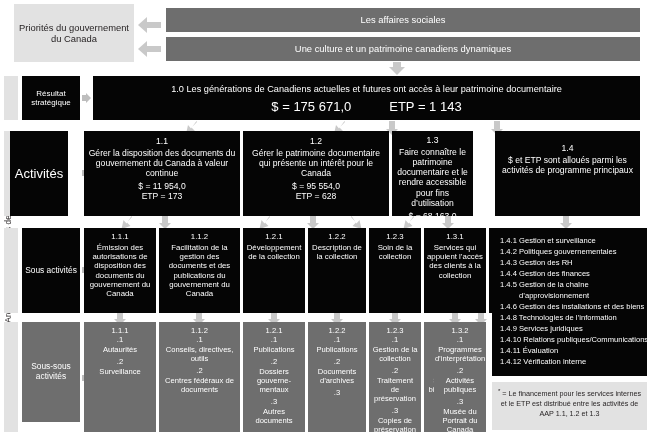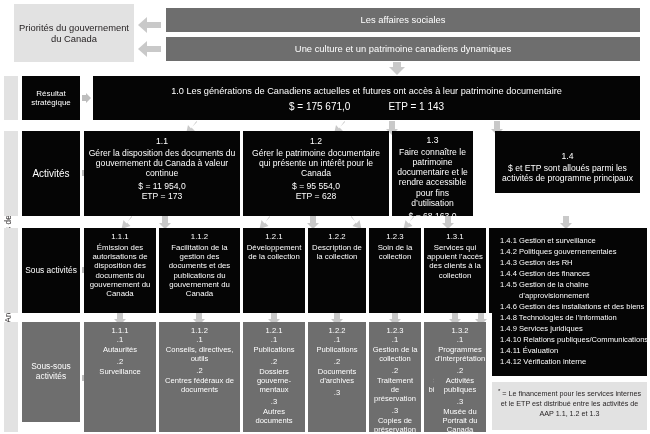--- a/index.html
+++ b/index.html
@@ -93,21 +93,21 @@
   </div>
 
   <div class="arrow" style="left:81px;top:92px;">
     <svg width="11" height="12" viewBox="0 0 11 12">
         <path d="M1 3 H5 V1 L10 6 L5 11 V9 H1 Z" fill="#bdbdbd"></path>
       </svg>
   </div>
 
   <div class="box blk" style="left:93px;top:76px;width:547px;height:44px;flex-direction:column;">
     <div class="txt" style="font-size:9.2px;">1.0 Les générations de Canadiens actuelles et futures ont accès à leur patrimoine documentaire</div>
-    <div style="display:flex;gap:38px;font-size:10px;margin-top:3px;">
+    <div style="display:flex;gap:38px;font-size:13px;margin-top:3px;">
       <span>$ = 175 671,0</span>
       <span>ETP = 1 143</span>
     </div>
   </div>
 
   <div class="arrow" style="left:182px;top:120px;">
     <svg width="18" height="16" viewBox="0 0 18 16">
         <path d="M15 2 L9.5 7.5 L13 11 L4 14 L6 5 L9 8.5 L14.5 1 Z" fill="#c9c9c9"></path>
       </svg>
   </div>
@@ -122,21 +122,21 @@
       </svg>
   </div>
   <div class="arrow" style="left:490px;top:120px;">
     <svg width="14" height="16" viewBox="0 0 14 16">
         <path d="M4 1 H10 V9 H13 L7 15 L1 9 H4 Z" fill="#c9c9c9"></path>
       </svg>
   </div>
 
   <div class="box lgt" style="left:4px;top:131px;width:14px;height:85px;background:#e2e2e2;"></div>
 
-  <div class="box blk txt" style="left:22px;top:131px;width:58px;height:85px;font-size:10px;">
+  <div class="box blk txt" style="left:10px;top:131px;width:58px;height:85px;font-size:13px;">
     <span>Activités</span>
   </div>
 
   <div class="arrow" style="left:81px;top:167px;">
     <svg width="11" height="12" viewBox="0 0 11 12">
         <path d="M1 3 H5 V1 L10 6 L5 11 V9 H1 Z" fill="#bdbdbd"></path>
       </svg>
   </div>
 
   <div class="box blk" style="left:84px;top:131px;width:156px;height:85px;flex-direction:column;justify-content:flex-start;padding-top:5px;">
@@ -153,21 +153,21 @@
     <div style="font-size:8.6px;">ETP = 628</div>
   </div>
 
   <div class="box blk" style="left:392px;top:131px;width:81px;height:85px;flex-direction:column;justify-content:flex-start;padding-top:4px;">
     <div style="font-size:8.6px;">1.3</div>
     <div class="txt" style="font-size:8.6px;">Faire connaître le patrimoine documentaire et le rendre accessible pour fins d’utilisation</div>
     <div style="font-size:8.6px;margin-top:1px;">$ = 68 163,0</div>
     <div style="font-size:8.6px;">ETP = 342</div>
   </div>
 
-  <div class="box blk" style="left:495px;top:131px;width:145px;height:62px;flex-direction:column;justify-content:center;padding-top:12px;">
+  <div class="box blk" style="left:495px;top:131px;width:145px;height:85px;flex-direction:column;justify-content:flex-start;padding-top:12px;">
     <div style="font-size:8.6px;">1.4</div>
     <div class="txt" style="font-size:8.6px;">$ et ETP sont alloués parmi les activités de programme principaux</div>
   </div>
 
   <div class="arrow" style="left:118px;top:216px;">
     <svg width="18" height="14" viewBox="0 0 18 14">
         <path d="M14 1 L9 6.5 L12.5 10 L3.5 13 L5.5 4 L8.5 7.5 L13.5 0 Z" fill="#c9c9c9"></path>
       </svg>
   </div>
   <div class="arrow" style="left:158px;top:216px;">

